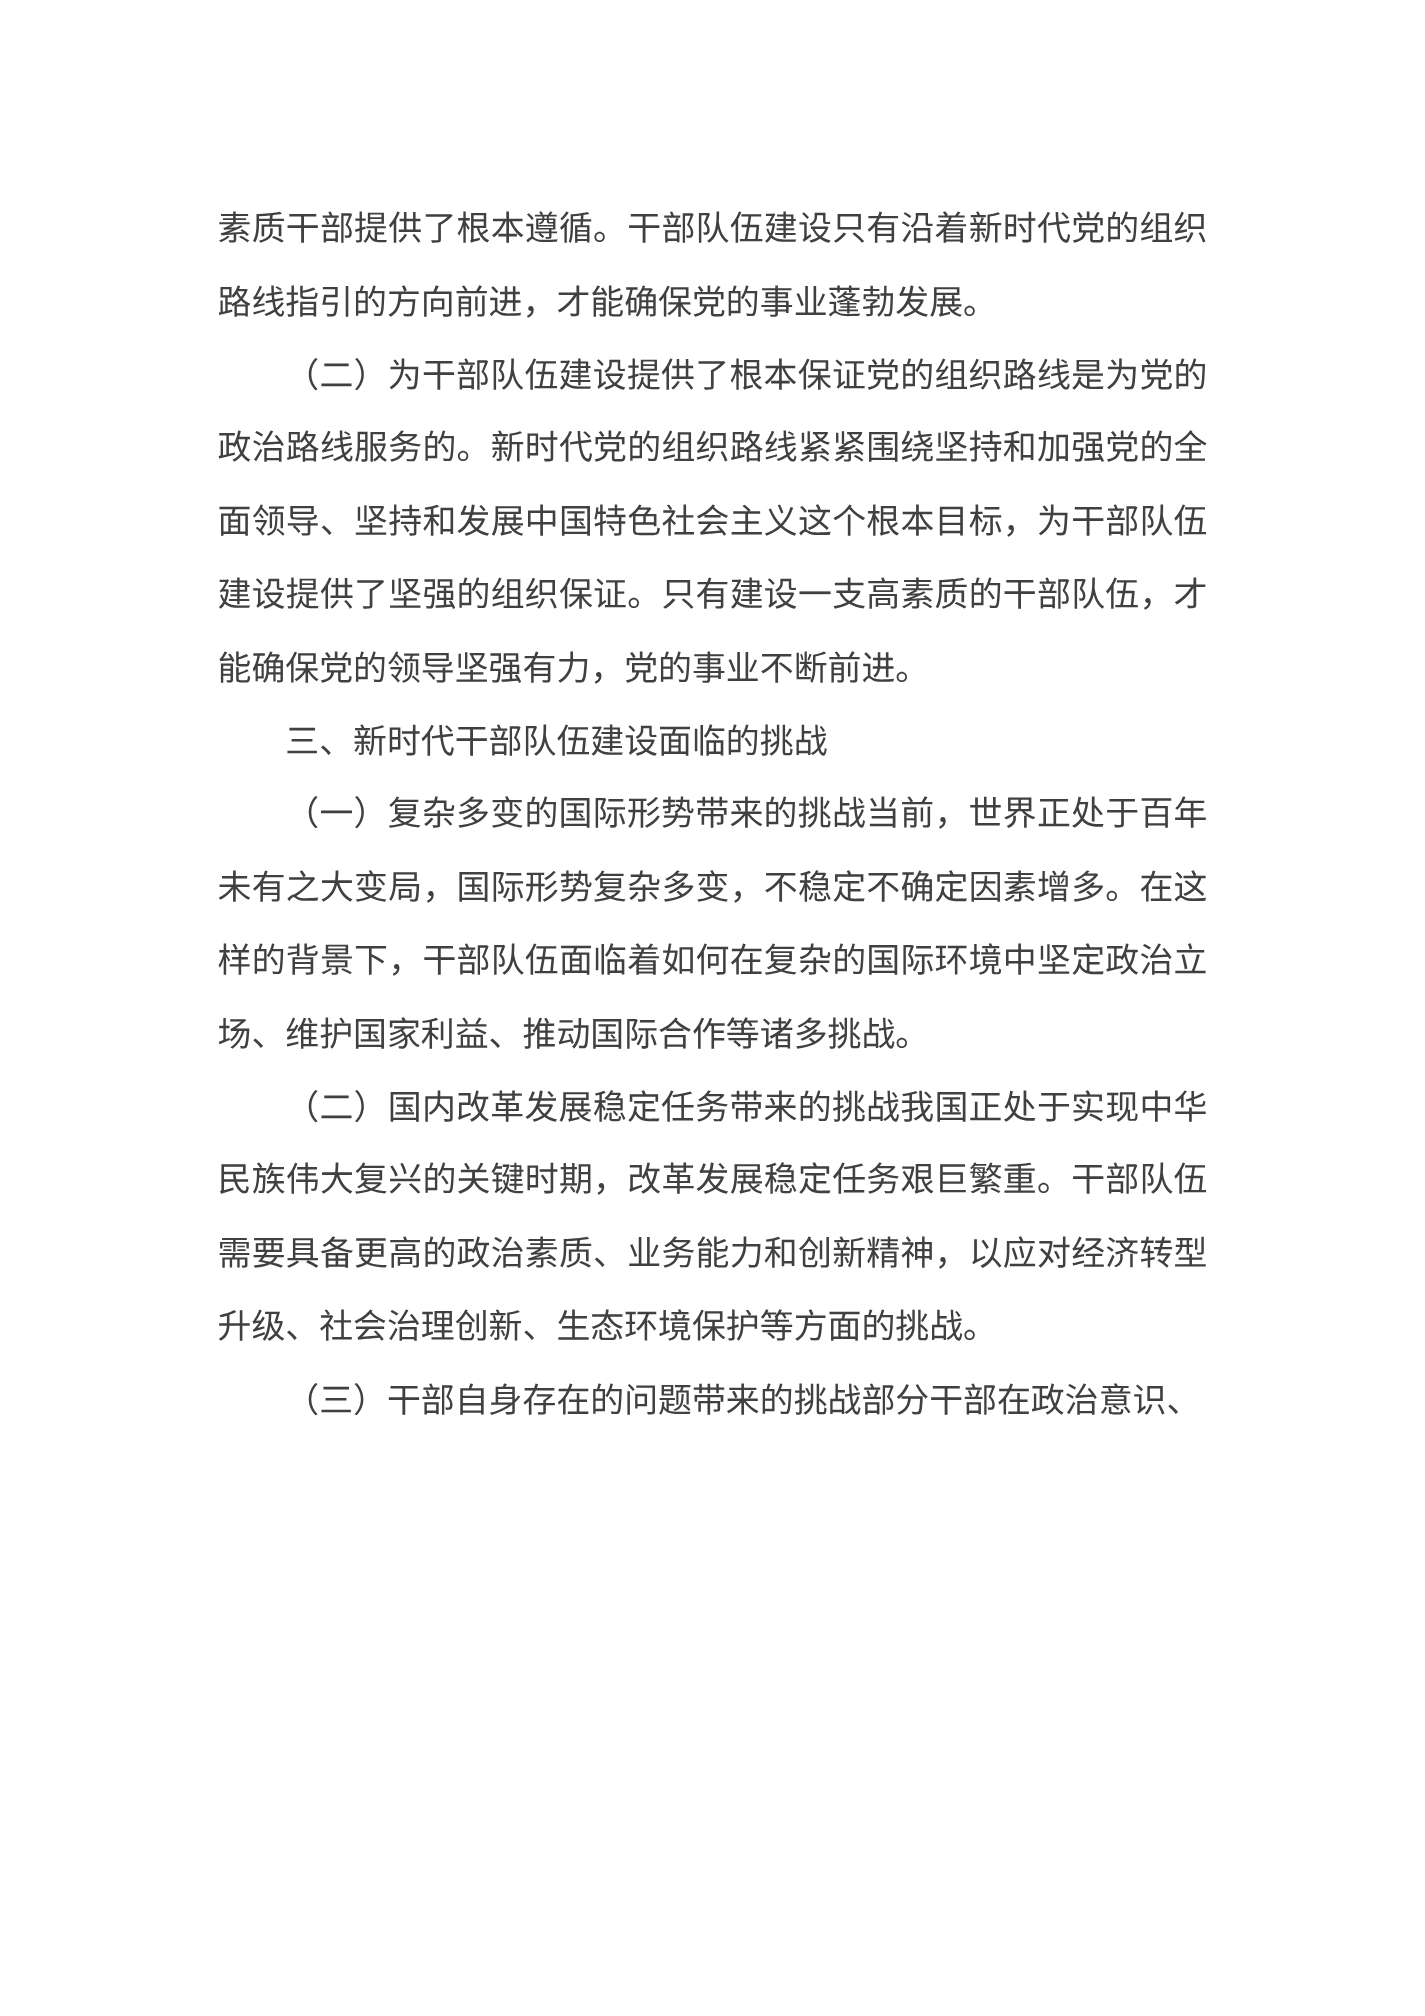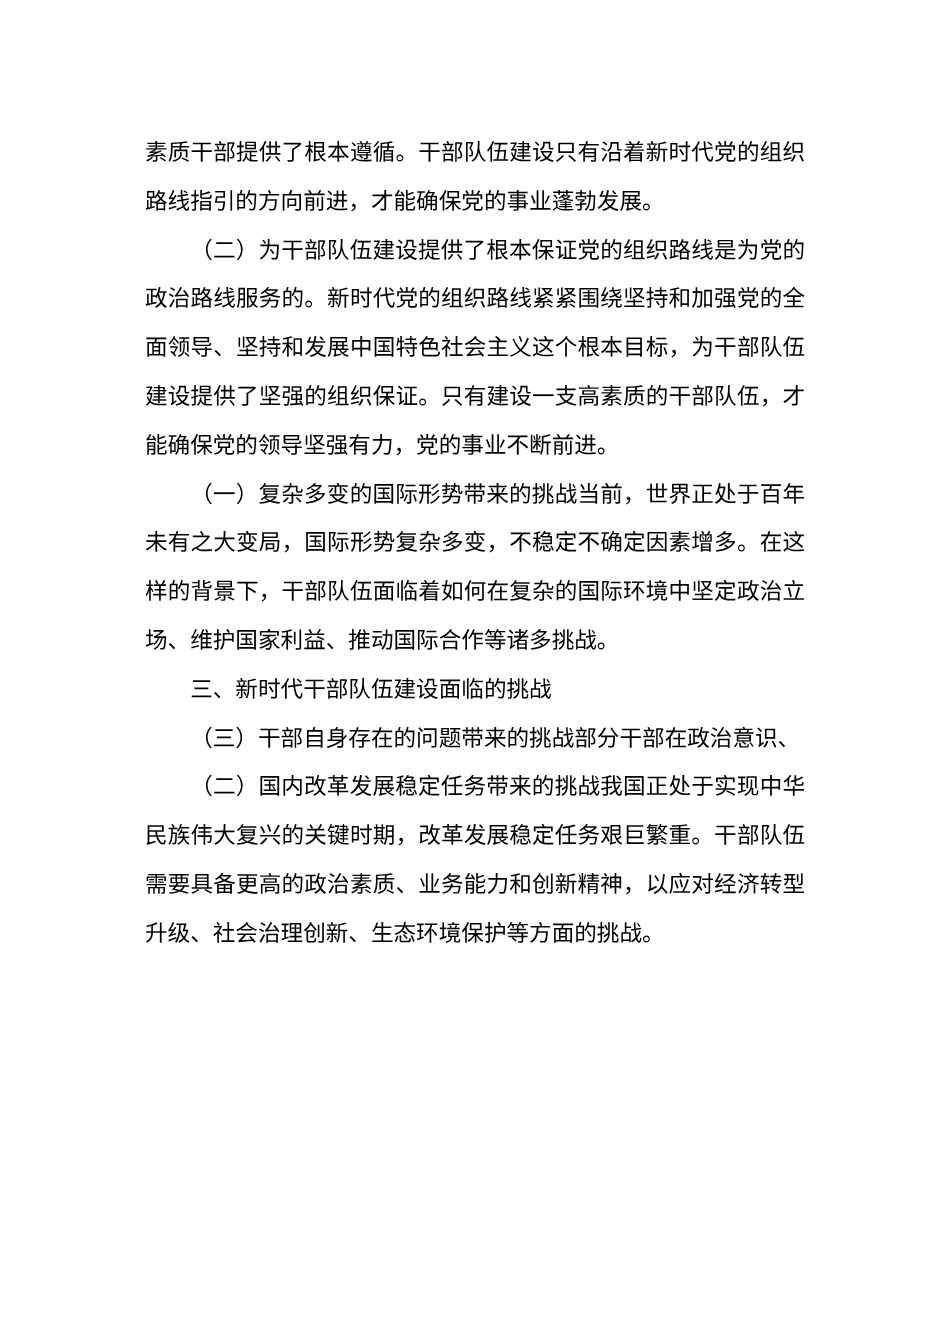--- a/index.html
+++ b/index.html
@@ -33,23 +33,23 @@
     font-family: Liberation Serif, serif;
   }
   
   .doc-body p.heading {
     font-weight: normal;
   }
 </style>
 </head>
 <body>
 
-<div class="page" style="background: rgb(255, 255, 255); color: #000000;">
+<div class="page" style="background: rgb(255, 255, 255); color: #404040;">
   <div class="doc-body">
 
   <p class="">素质干部提供了根本遵循。干部队伍建设只有沿着新时代党的组织路线指引的方向前进，才能确保党的事业蓬勃发展。</p>
       <p class="indent ">（二）为干部队伍建设提供了根本保证党的组织路线是为党的政治路线服务的。新时代党的组织路线紧紧围绕坚持和加强党的全面领导、坚持和发展中国特色社会主义这个根本目标，为干部队伍建设提供了坚强的组织保证。只有建设一支高素质的干部队伍，才能确保党的领导坚强有力，党的事业不断前进。</p>
+      <p class="indent heading">三、新时代干部队伍建设面临的挑战</p>
       <p class="indent ">（一）复杂多变的国际形势带来的挑战当前，世界正处于百年未有之大变局，国际形势复杂多变，不稳定不确定因素增多。在这样的背景下，干部队伍面临着如何在复杂的国际环境中坚定政治立场、维护国家利益、推动国际合作等诸多挑战。</p>
-      <p class="indent heading">三、新时代干部队伍建设面临的挑战</p>
+      <p class="indent ">（二）国内改革发展稳定任务带来的挑战我国正处于实现中华民族伟大复兴的关键时期，改革发展稳定任务艰巨繁重。干部队伍需要具备更高的政治素质、业务能力和创新精神，以应对经济转型升级、社会治理创新、生态环境保护等方面的挑战。</p>
       <p class="indent ">（三）干部自身存在的问题带来的挑战部分干部在政治意识、</p>
-      <p class="indent ">（二）国内改革发展稳定任务带来的挑战我国正处于实现中华民族伟大复兴的关键时期，改革发展稳定任务艰巨繁重。干部队伍需要具备更高的政治素质、业务能力和创新精神，以应对经济转型升级、社会治理创新、生态环境保护等方面的挑战。</p>
     </div>
 </div>
 
 </body></html>

